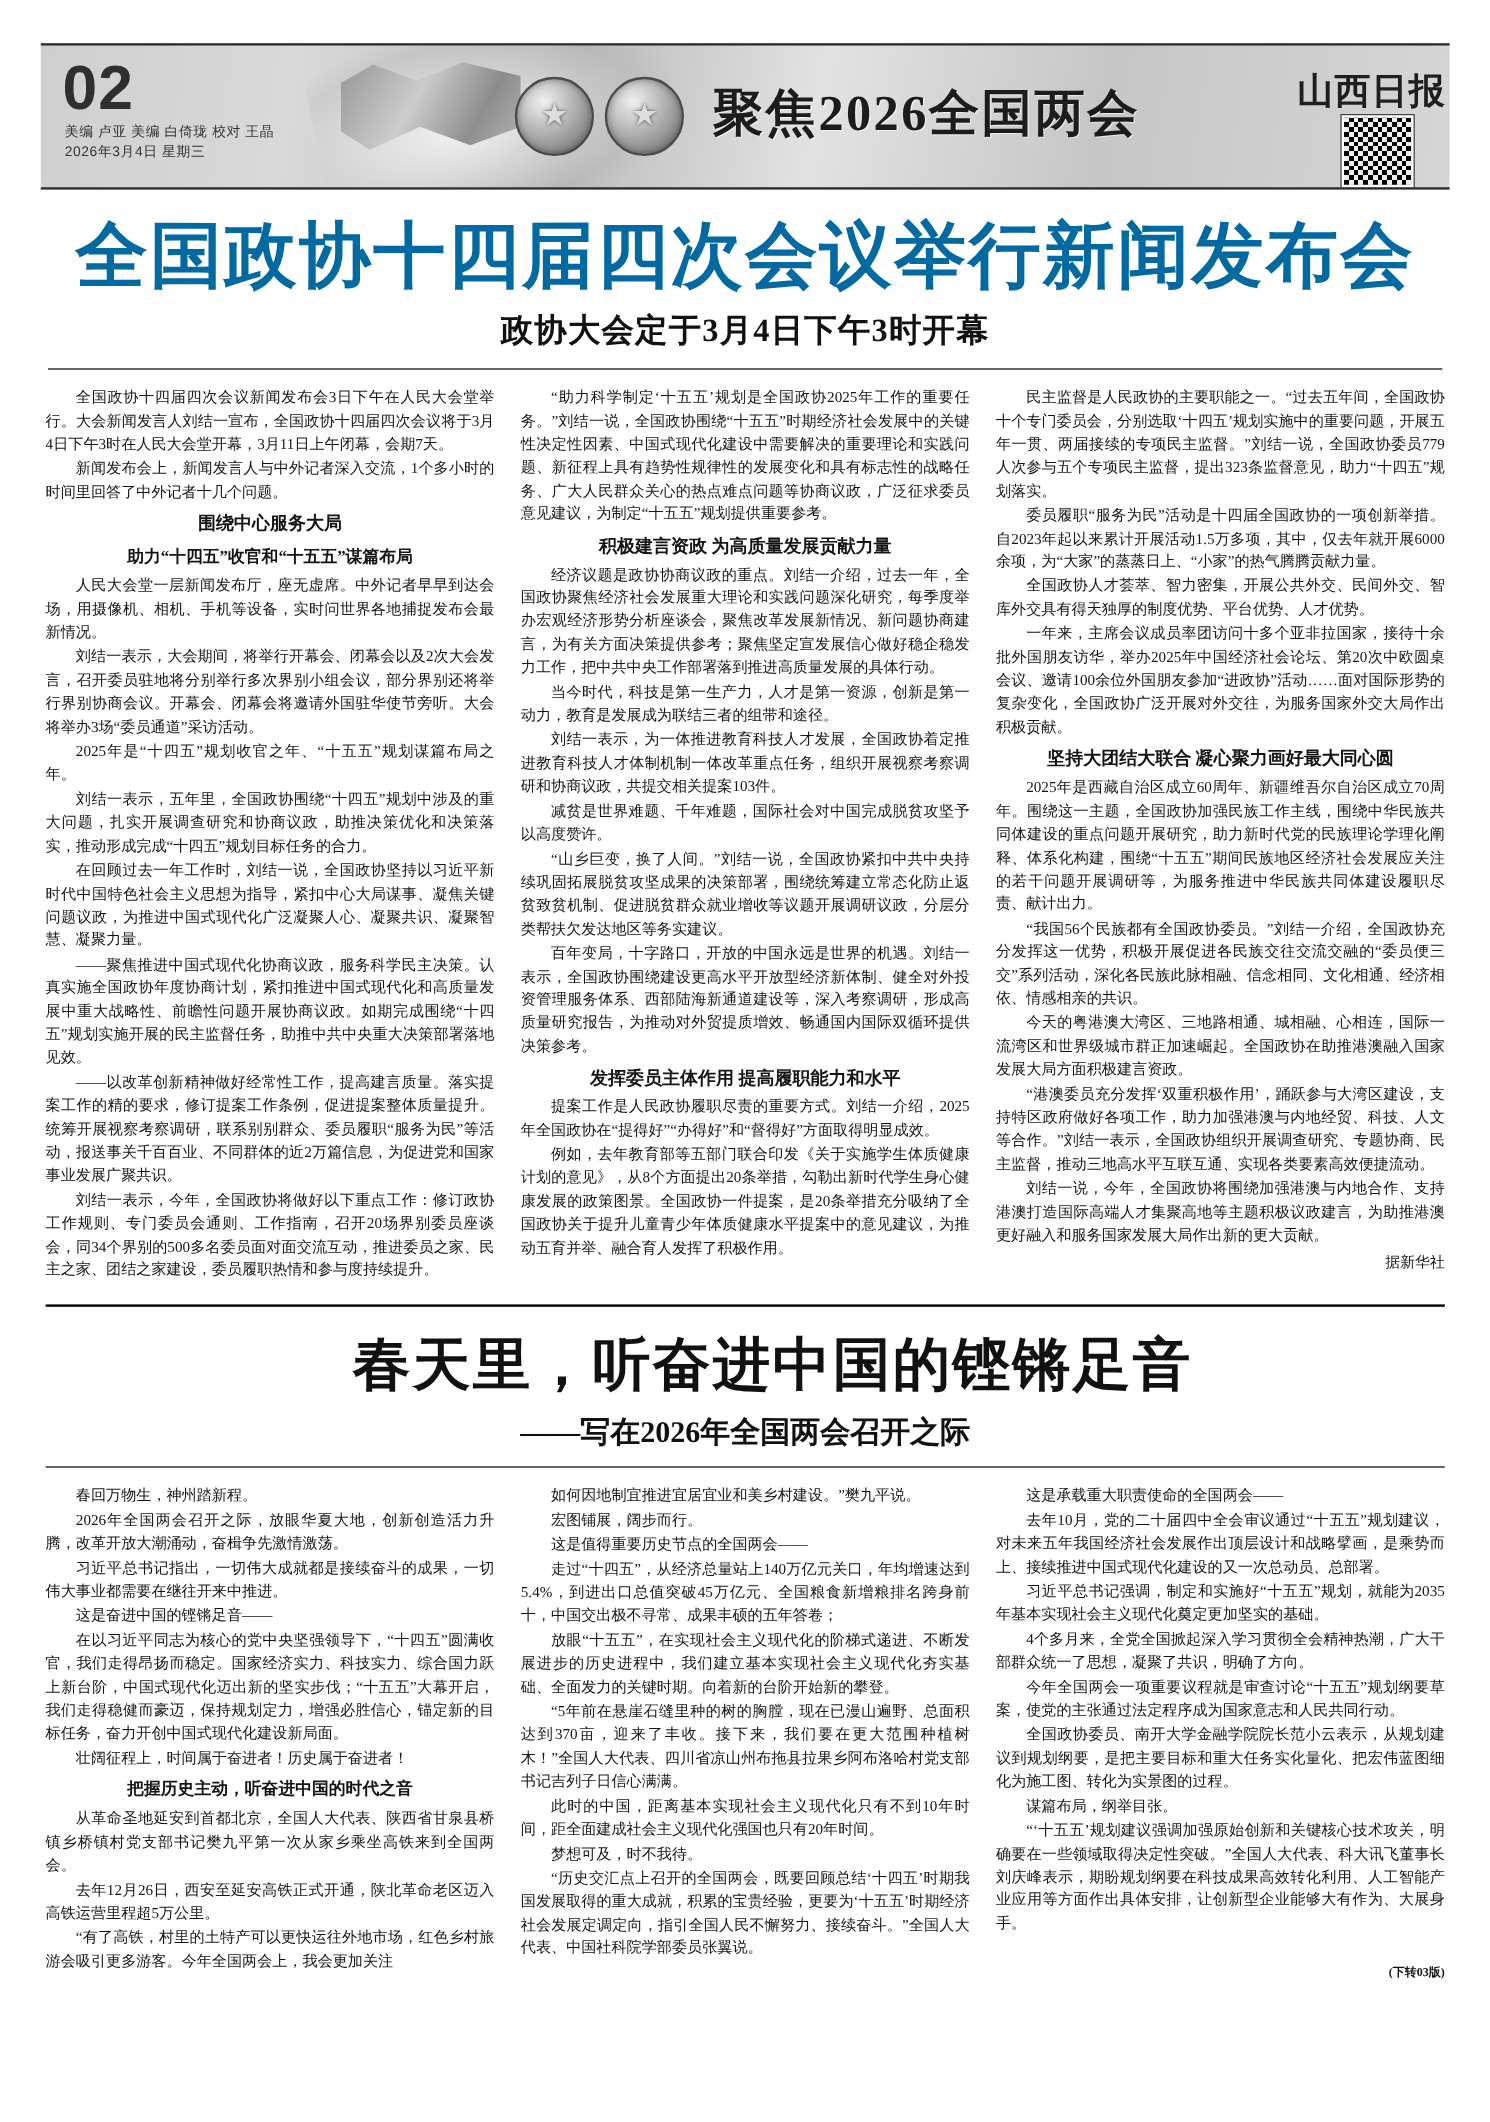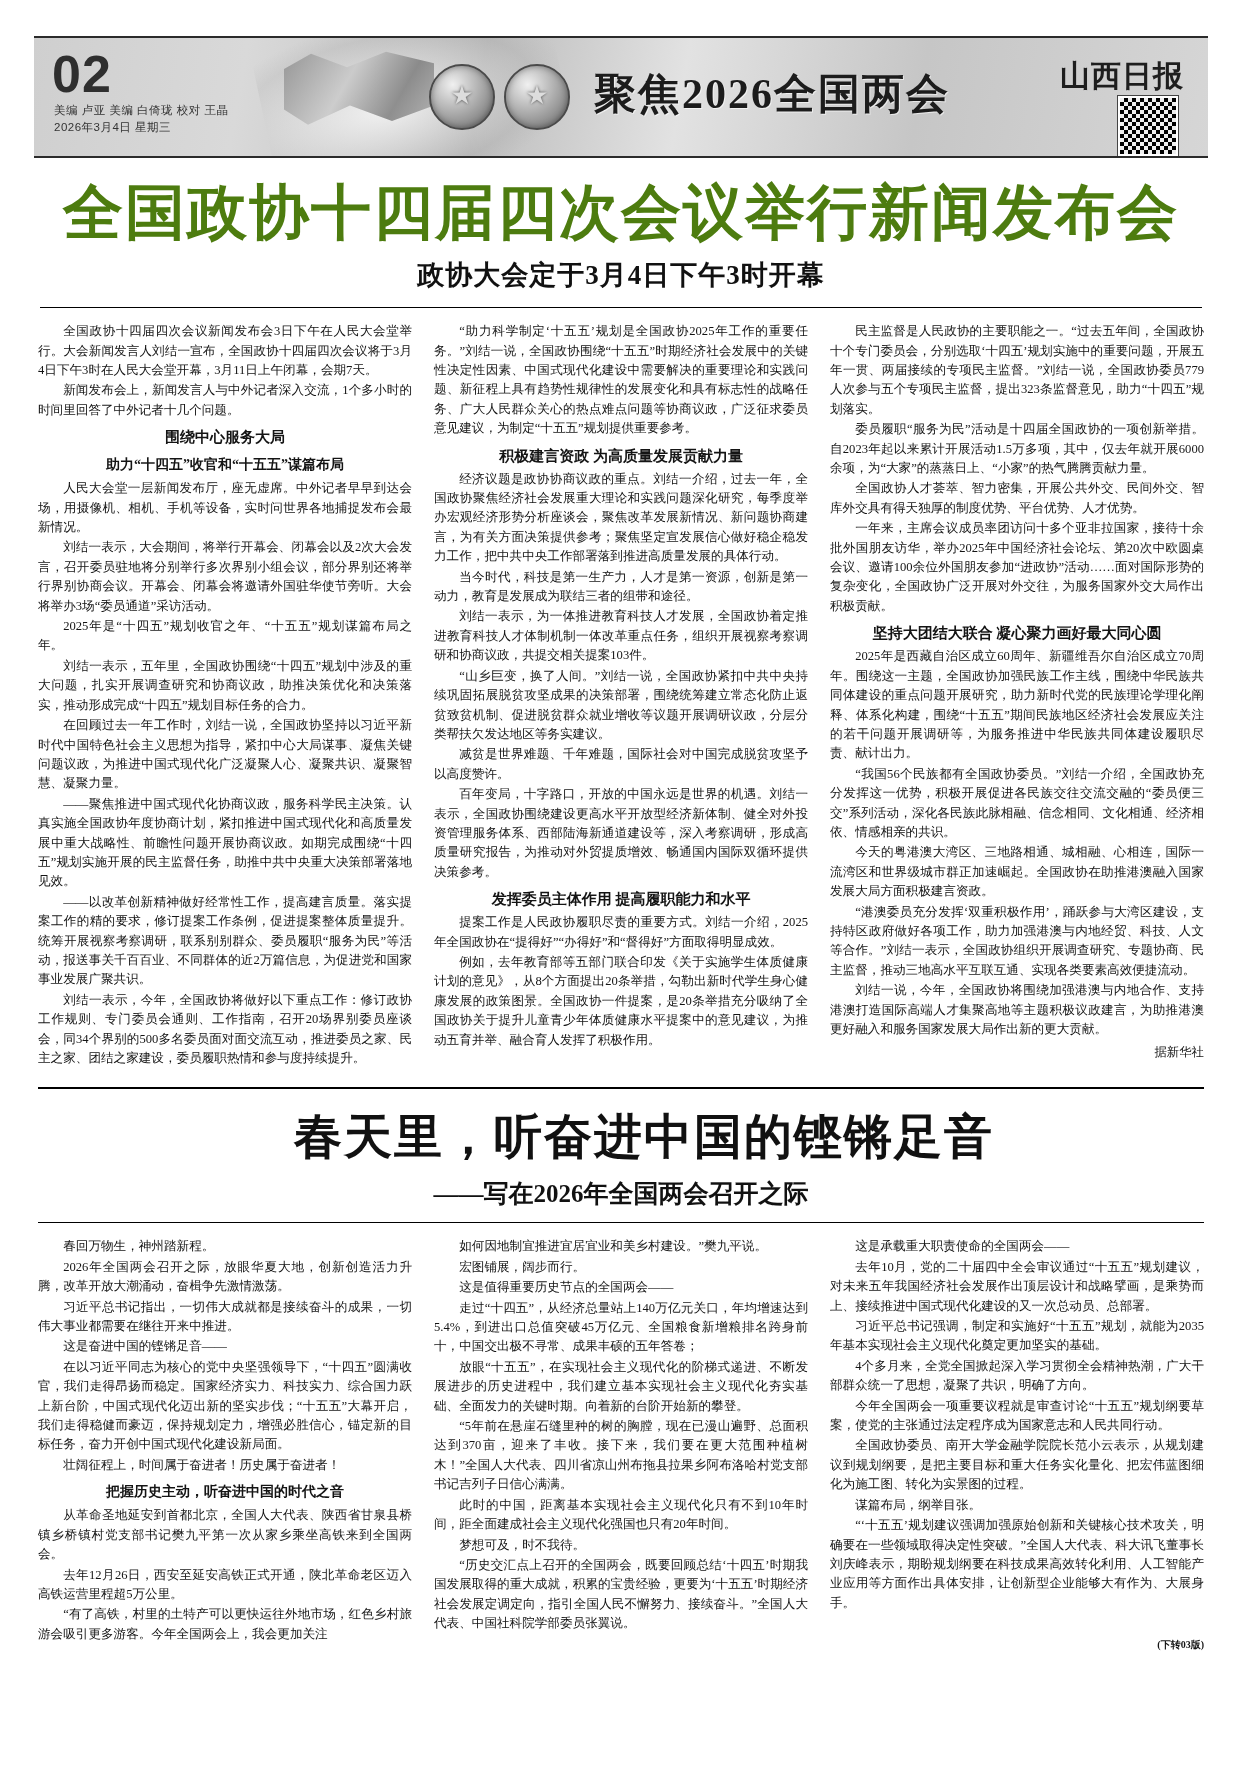--- a/index.html
+++ b/index.html
@@ -89,21 +89,21 @@
   .flag {
     position: absolute;
     left: 250px; top: 10px;
     width: 150px; height: 96px;
     background: linear-gradient(120deg,#8c8c8c,#c9c9c9 40%,#7e7e7e 70%,#b5b5b5 100%);
     clip-path: polygon(0 22%, 18% 6%, 42% 20%, 68% 4%, 100% 16%, 100% 60%, 72% 76%, 44% 60%, 16% 80%, 0 64%);
     opacity: .85;
   }
   .mast-logo {
     position: absolute;
-    right: 24px; top: 18px;
+    right: 3px; top: 18px;
     font-size: 30px;
     font-weight: bold;
     letter-spacing: 1px;
     color: #1e1e1e;
     font-family: "Liberation Serif", serif;
   }
   .qr {
     position: absolute;
     right: 30px; top: 58px;
     width: 56px; height: 56px;
@@ -118,21 +118,21 @@
   
   .headline-wrap {
     margin: 22px 40px 0 40px;
     text-align: center;
   }
   .headline {
     font-size: 60px;
     font-weight: bold;
     letter-spacing: 2px;
     line-height: 1.12;
-    color: #4d7c0f;
+    color: #0369a1;
   }
   .subhead {
     margin-top: 10px;
     font-size: 27px;
     font-weight: bold;
     letter-spacing: 1px;
   }
   .rule-under-head {
     margin: 14px 40px 0 40px;
     border-top: 1px solid #000;
@@ -249,22 +249,22 @@
       <p>——以改革创新精神做好经常性工作，提高建言质量。落实提案工作的精的要求，修订提案工作条例，促进提案整体质量提升。统筹开展视察考察调研，联系别别群众、委员履职“服务为民”等活动，报送事关千百百业、不同群体的近2万篇信息，为促进党和国家事业发展广聚共识。</p>
       <p>刘结一表示，今年，全国政协将做好以下重点工作：修订政协工作规则、专门委员会通则、工作指南，召开20场界别委员座谈会，同34个界别的500多名委员面对面交流互动，推进委员之家、民主之家、团结之家建设，委员履职热情和参与度持续提升。</p>
     </div>
 
     <div class="col">
       <p>“助力科学制定‘十五五’规划是全国政协2025年工作的重要任务。”刘结一说，全国政协围绕“十五五”时期经济社会发展中的关键性决定性因素、中国式现代化建设中需要解决的重要理论和实践问题、新征程上具有趋势性规律性的发展变化和具有标志性的战略任务、广大人民群众关心的热点难点问题等协商议政，广泛征求委员意见建议，为制定“十五五”规划提供重要参考。</p>
       <div class="sec-h">积极建言资政  为高质量发展贡献力量</div>
       <p>经济议题是政协协商议政的重点。刘结一介绍，过去一年，全国政协聚焦经济社会发展重大理论和实践问题深化研究，每季度举办宏观经济形势分析座谈会，聚焦改革发展新情况、新问题协商建言，为有关方面决策提供参考；聚焦坚定宣发展信心做好稳企稳发力工作，把中共中央工作部署落到推进高质量发展的具体行动。</p>
       <p>当今时代，科技是第一生产力，人才是第一资源，创新是第一动力，教育是发展成为联结三者的组带和途径。</p>
       <p>刘结一表示，为一体推进教育科技人才发展，全国政协着定推进教育科技人才体制机制一体改革重点任务，组织开展视察考察调研和协商议政，共提交相关提案103件。</p>
+      <p>减贫是世界难题、千年难题，国际社会对中国完成脱贫攻坚予以高度赞许。</p>
       <p>“山乡巨变，换了人间。”刘结一说，全国政协紧扣中共中央持续巩固拓展脱贫攻坚成果的决策部署，围绕统筹建立常态化防止返贫致贫机制、促进脱贫群众就业增收等议题开展调研议政，分层分类帮扶欠发达地区等务实建议。</p>
-      <p>减贫是世界难题、千年难题，国际社会对中国完成脱贫攻坚予以高度赞许。</p>
       <p>百年变局，十字路口，开放的中国永远是世界的机遇。刘结一表示，全国政协围绕建设更高水平开放型经济新体制、健全对外投资管理服务体系、西部陆海新通道建设等，深入考察调研，形成高质量研究报告，为推动对外贸提质增效、畅通国内国际双循环提供决策参考。</p>
       <div class="sec-h">发挥委员主体作用  提高履职能力和水平</div>
       <p>提案工作是人民政协履职尽责的重要方式。刘结一介绍，2025年全国政协在“提得好”“办得好”和“督得好”方面取得明显成效。</p>
       <p>例如，去年教育部等五部门联合印发《关于实施学生体质健康计划的意见》，从8个方面提出20条举措，勾勒出新时代学生身心健康发展的政策图景。全国政协一件提案，是20条举措充分吸纳了全国政协关于提升儿童青少年体质健康水平提案中的意见建议，为推动五育并举、融合育人发挥了积极作用。</p>
     </div>
 
     <div class="col">
       <p>民主监督是人民政协的主要职能之一。“过去五年间，全国政协十个专门委员会，分别选取‘十四五’规划实施中的重要问题，开展五年一贯、两届接续的专项民主监督。”刘结一说，全国政协委员779人次参与五个专项民主监督，提出323条监督意见，助力“十四五”规划落实。</p>
       <p>委员履职“服务为民”活动是十四届全国政协的一项创新举措。自2023年起以来累计开展活动1.5万多项，其中，仅去年就开展6000余项，为“大家”的蒸蒸日上、“小家”的热气腾腾贡献力量。</p>
       <p>全国政协人才荟萃、智力密集，开展公共外交、民间外交、智库外交具有得天独厚的制度优势、平台优势、人才优势。</p>

